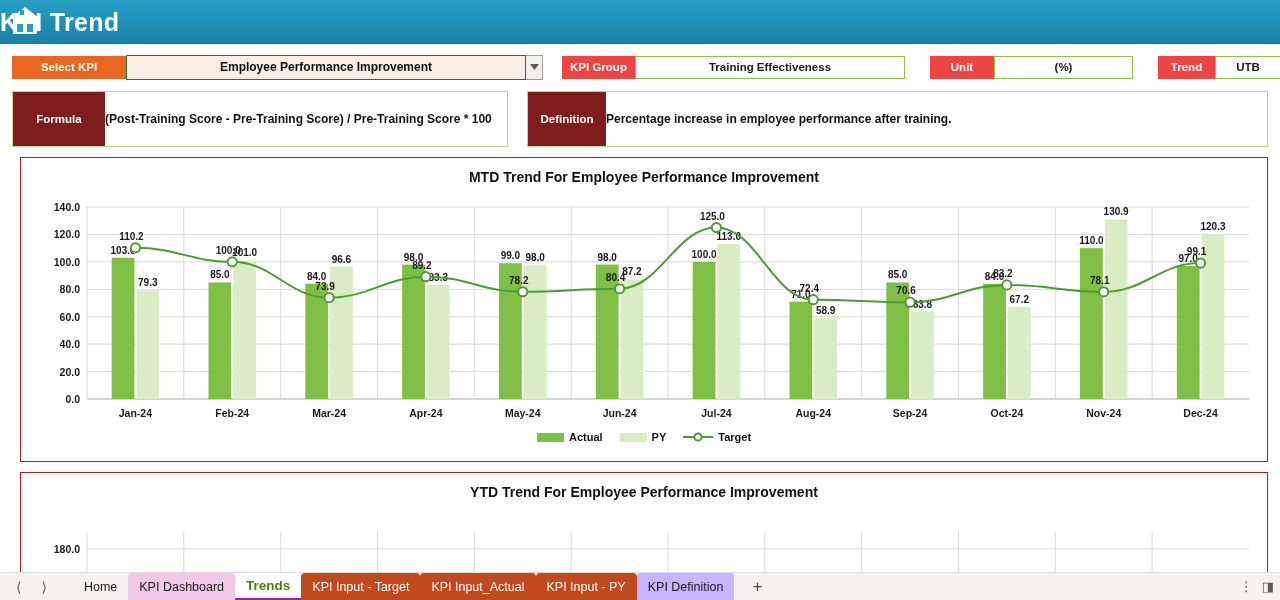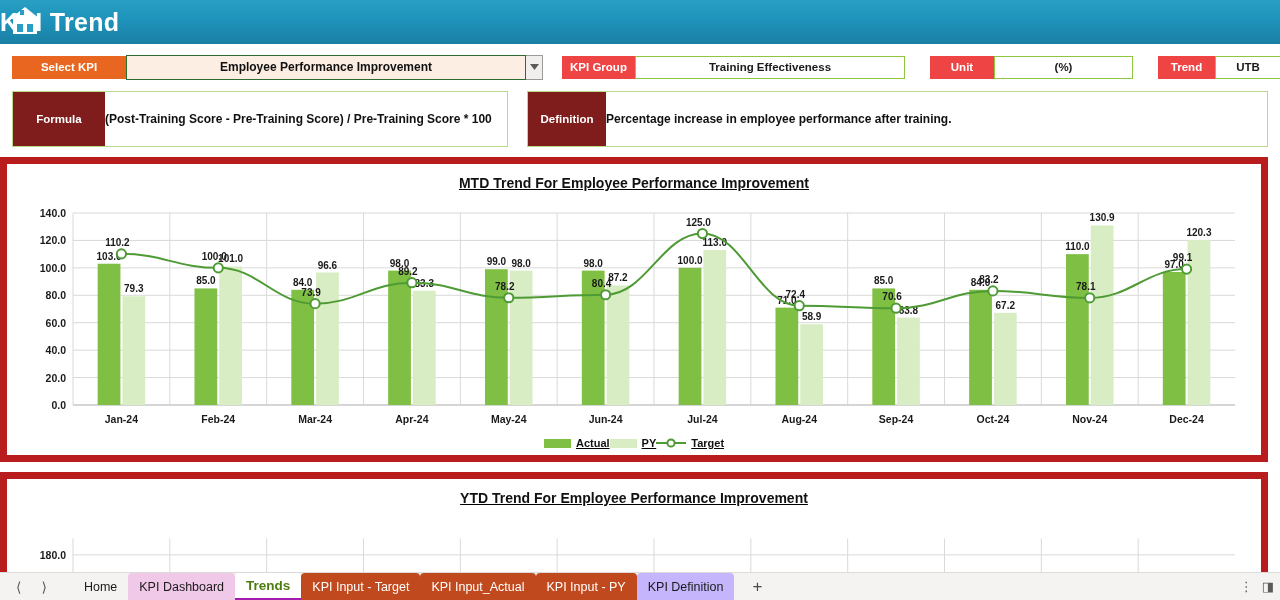--- a/index.html
+++ b/index.html
@@ -103,43 +103,42 @@
   .definition-box .fbl { width: 78px; }
   .fval {
     flex: 1; background: #ffffff;
     display: flex; align-items: center;
     padding-left: 0;
     font-size: 12px; font-weight: bold; color: #111;
   }
 
   
   .panel {
-    margin: 10px 12px 0 0;
-    border: 7px solid #b91c1c;
+    margin: 10px 12px 0 20px;
+    border: 1px solid #b91c1c;
     background: #ffffff;
     position: relative;
-    text-decoration: underline;
   }
   .panel-mtd { height: 305px; }
   .panel-ytd { height: 120px; overflow: hidden; }
   .chart-title {
     text-align: center;
     font-size: 14px; font-weight: bold; color: #111;
     padding-top: 11px;
   }
   .plot {
     position: relative;
     margin: 8px 16px 0 16px;
     height: 232px;
   }
   .plot-ytd { height: 70px; margin-top: 8px; }
   .plot svg { display: block; }
   .legend {
     display: flex; align-items: center; justify-content: center;
-    margin-top: 3px;
+    gap: 17px; margin-top: 3px;
   }
   .legend-item { display: flex; align-items: center; gap: 5px; }
   .legend-swatch { width: 27px; height: 9px; display:block; }
   .legend-label { font-size: 11px; font-weight: bold; color: #111; }
 
   
   .tabbar {
     position: absolute; left: 0; bottom: 0;
     width: 1280px; height: 28px;
     background: #f4f3f2;

